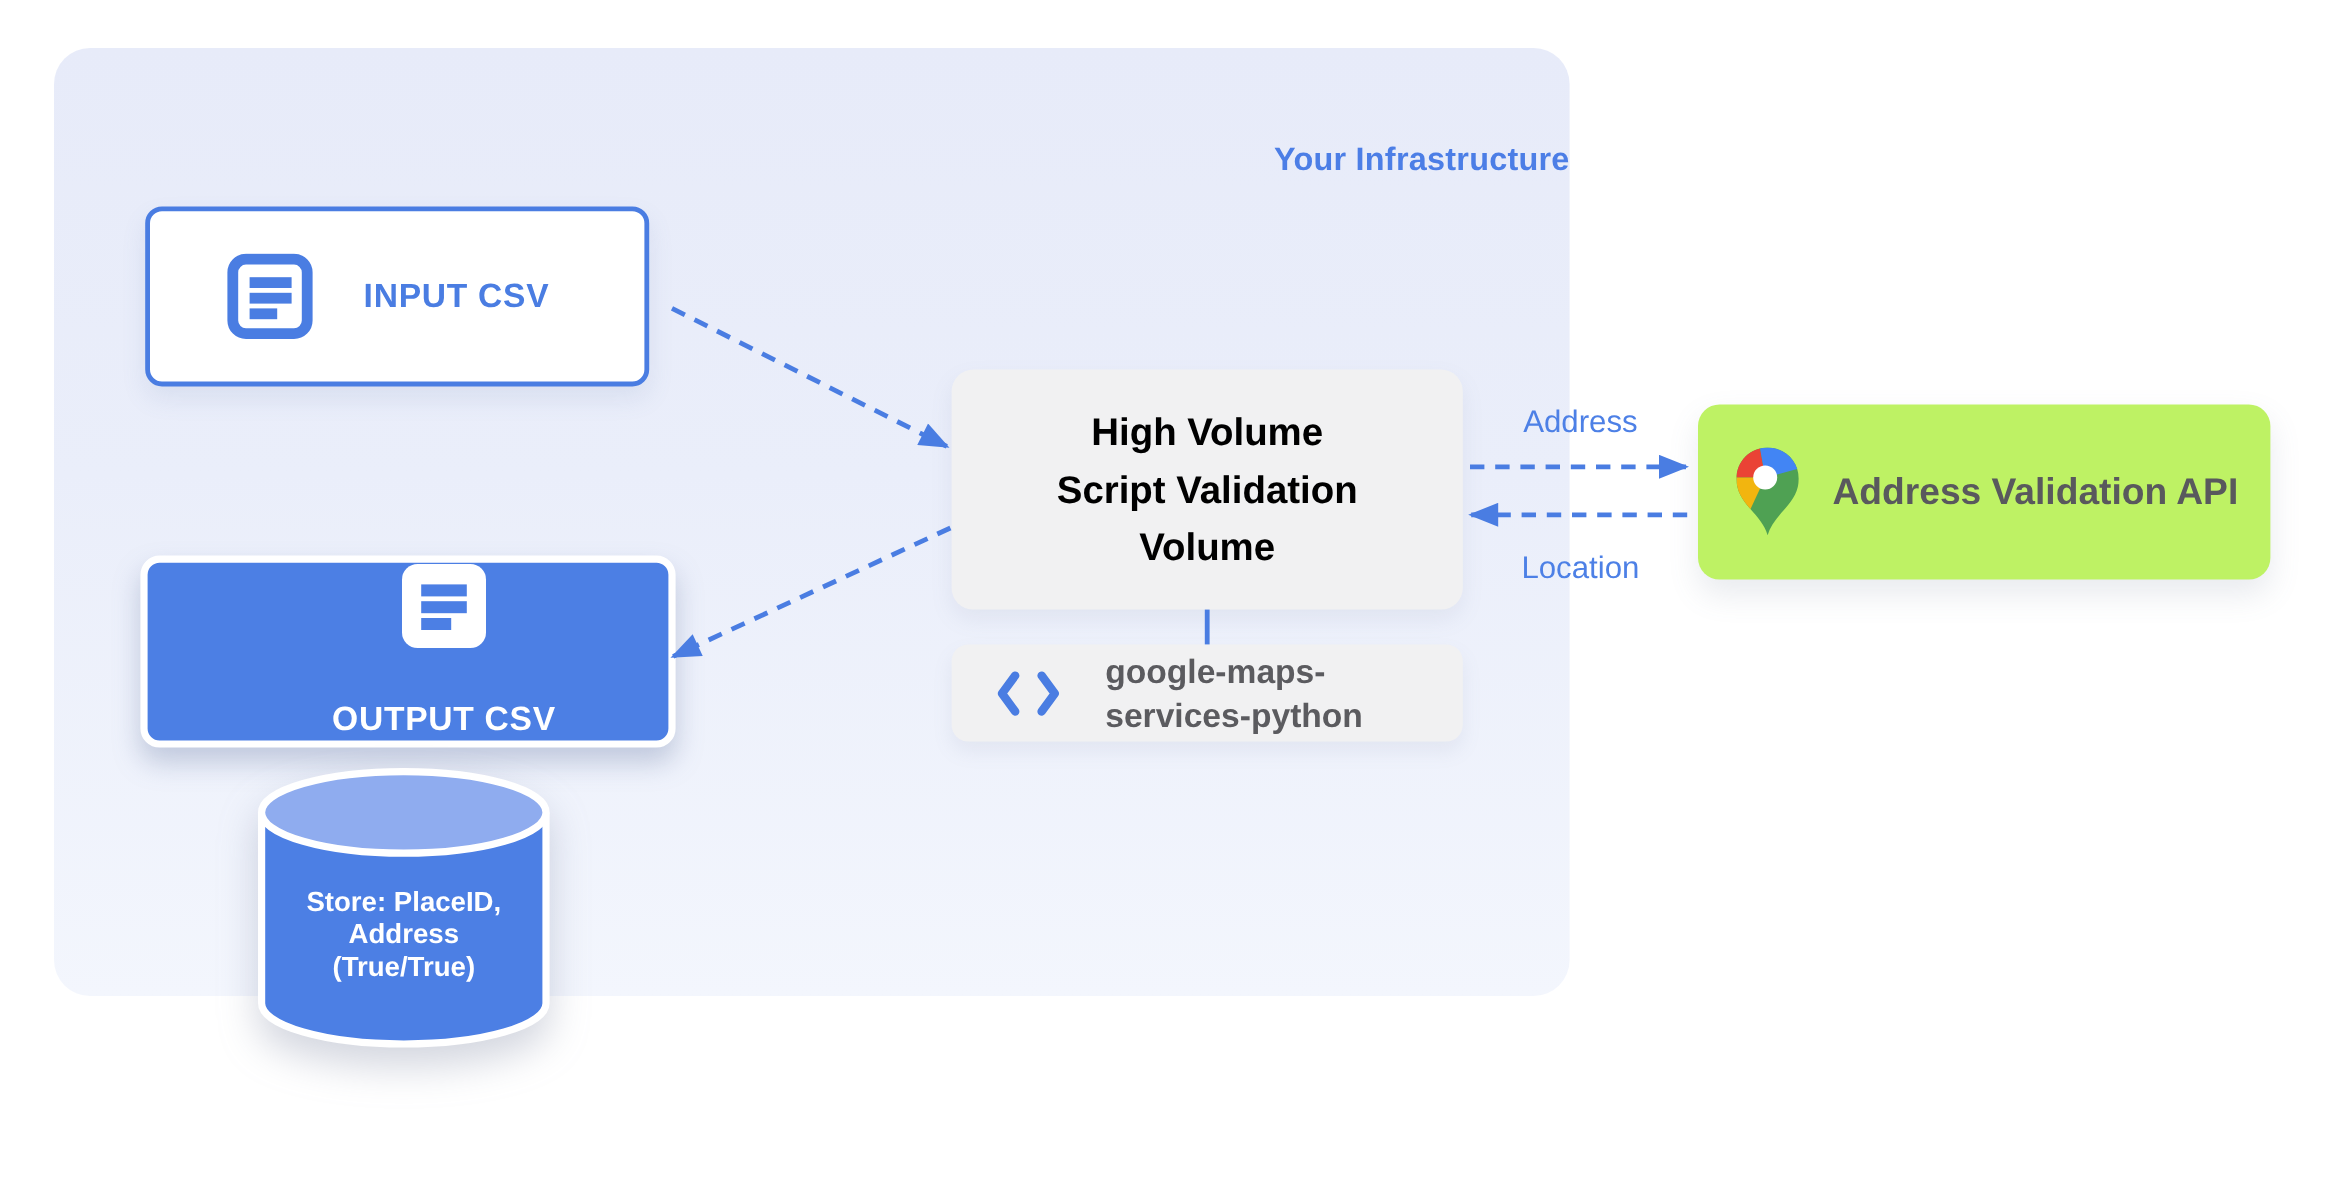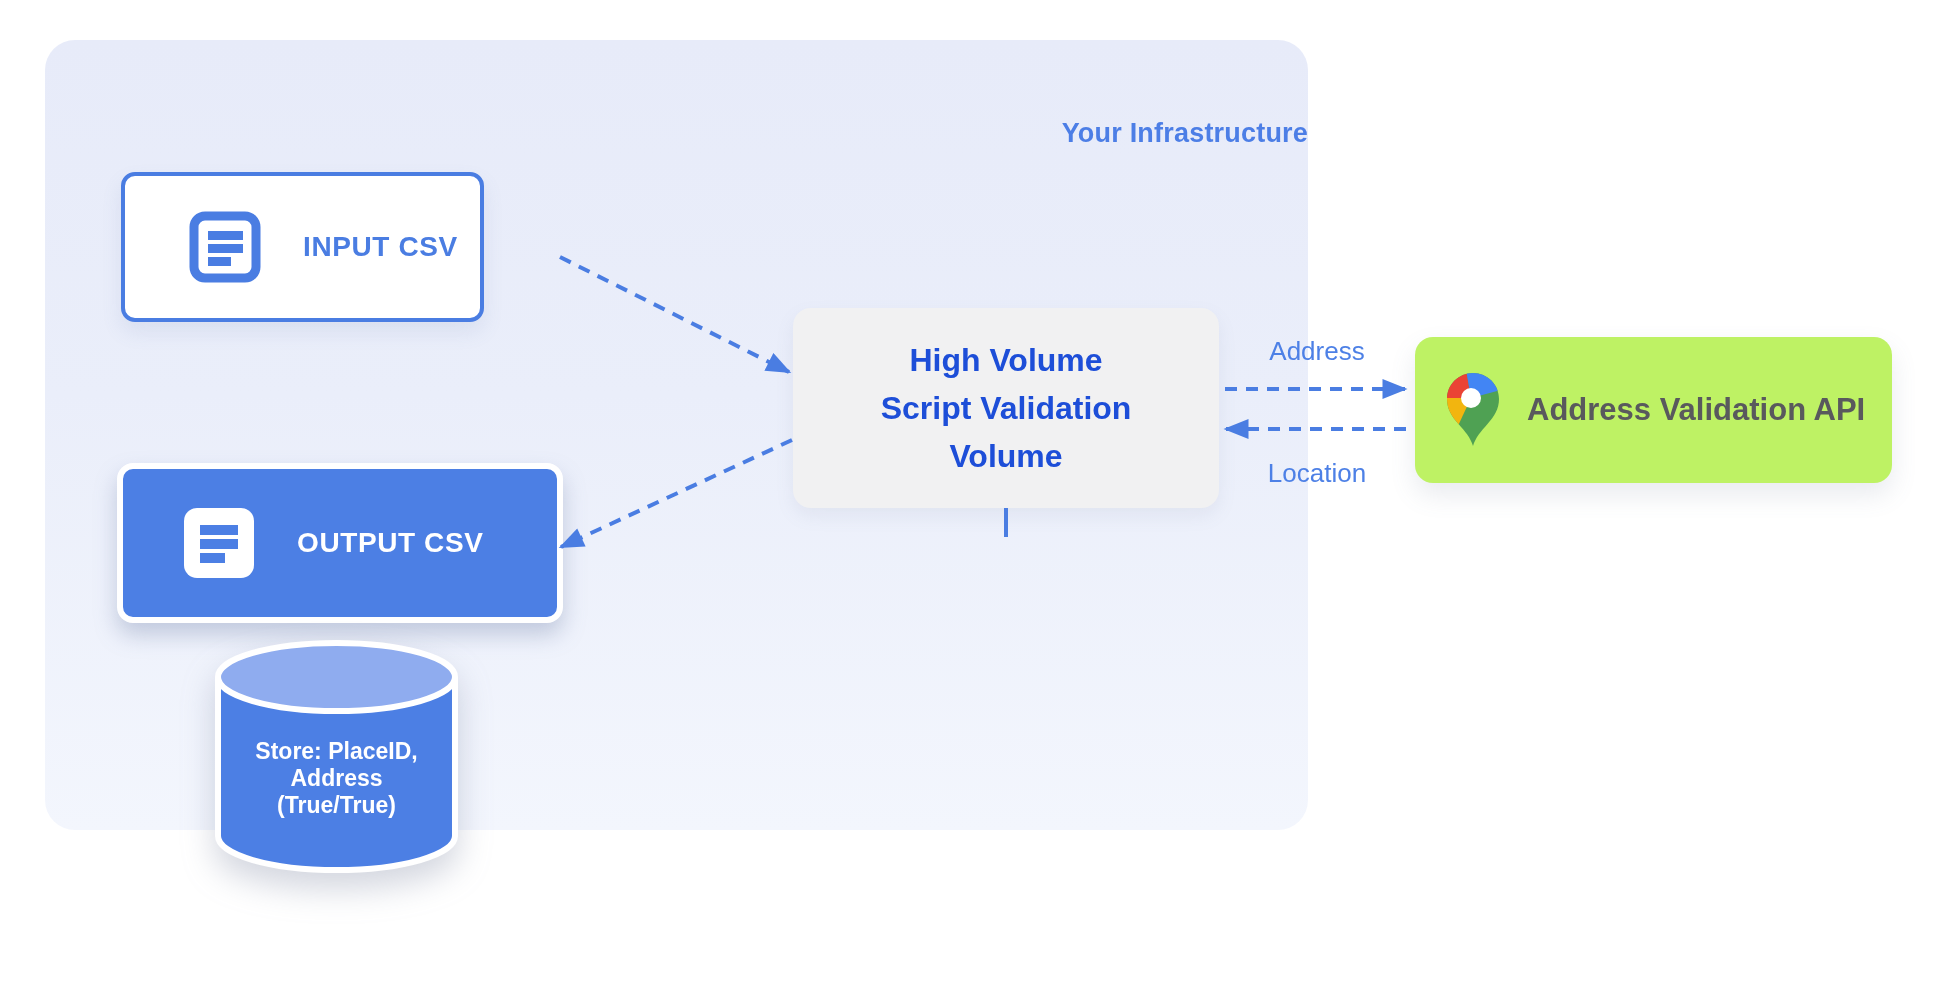--- a/index.html
+++ b/index.html
@@ -34,21 +34,21 @@
 
   
   .node {
     position: absolute;
     display: flex;
     align-items: center;
   }
 
   .input-box {
     left: 121px; top: 172px;
-    width: 363px; height: 150px;
+    width: 420px; height: 150px;
     background: #ffffff;
     border: 4px solid #4a7de2;
     border-radius: 14px;
     padding-left: 64px;
     gap: 42px;
     box-shadow: 0 10px 20px rgba(100, 120, 170, 0.12);
   }
   .input-box .label {
     font-size: 28px;
     font-weight: 700;
@@ -58,20 +58,21 @@
 
   .output-box {
     left: 117px; top: 463px;
     width: 446px; height: 160px;
     background: #4c7fe4;
     border: 6px solid #ffffff;
     border-radius: 16px;
     padding-left: 60px;
     gap: 42px;
     box-shadow: 0 12px 22px rgba(110, 125, 165, 0.35);
+    flex-direction: column;
   }
   .output-box .label {
     font-size: 28px;
     font-weight: 700;
     color: #ffffff;
     letter-spacing: 0.6px;
   }
 
   
   .cylinder {
@@ -101,21 +102,21 @@
     border-radius: 18px;
     flex-direction: column;
     justify-content: center;
     box-shadow: 0 8px 18px rgba(120, 130, 160, 0.10);
   }
   .script-box span {
     display: block;
     font-size: 32px;
     font-weight: 700;
     line-height: 48px;
-    color: #1d4ed8;
+    color: #000000;
     text-align: center;
   }
 
   .gms-box {
     left: 793px; top: 537px;
     width: 426px; height: 81px;
     background: #f1f1f2;
     border-radius: 14px;
     padding-left: 38px;
     gap: 38px;
@@ -205,20 +206,30 @@
       <span>(True/True)</span>
     </div>
   </div>
 
   <div class="node script-box">
     <span>High Volume</span>
     <span>Script Validation</span>
     <span>Volume</span>
   </div>
 
+  <div class="node gms-box">
+    <svg width="52" height="38" viewBox="0 0 52 38">
+      <path d="M15 4 L4 19 L15 34" fill="none" stroke="#4a7de2" stroke-width="7" stroke-linecap="round" stroke-linejoin="round"></path>
+      <path d="M37 4 L48 19 L37 34" fill="none" stroke="#4a7de2" stroke-width="7" stroke-linecap="round" stroke-linejoin="round"></path>
+    </svg>
+    <div class="gms-text">
+      <span>google-maps-</span>
+      <span>services-python</span>
+    </div>
+  </div>
 
   <div class="node api-box">
     <svg width="56" height="78" viewBox="0 0 56 78">
       <defs>
         <clipPath id="pinClip">
           <path d="M28 2 C13.6 2 2 13.6 2 28 C2 37.8 6.6 45.2 13.5 53 C19.8 60.1 25.7 66.9 28 75 C30.3 66.9 36.2 60.1 42.5 53 C49.4 45.2 54 37.8 54 28 C54 13.6 42.4 2 28 2 Z"></path>
         </clipPath>
       </defs>
       <g clip-path="url(#pinClip)">
         <rect x="0" y="0" width="56" height="78" fill="#4fa153"></rect>

